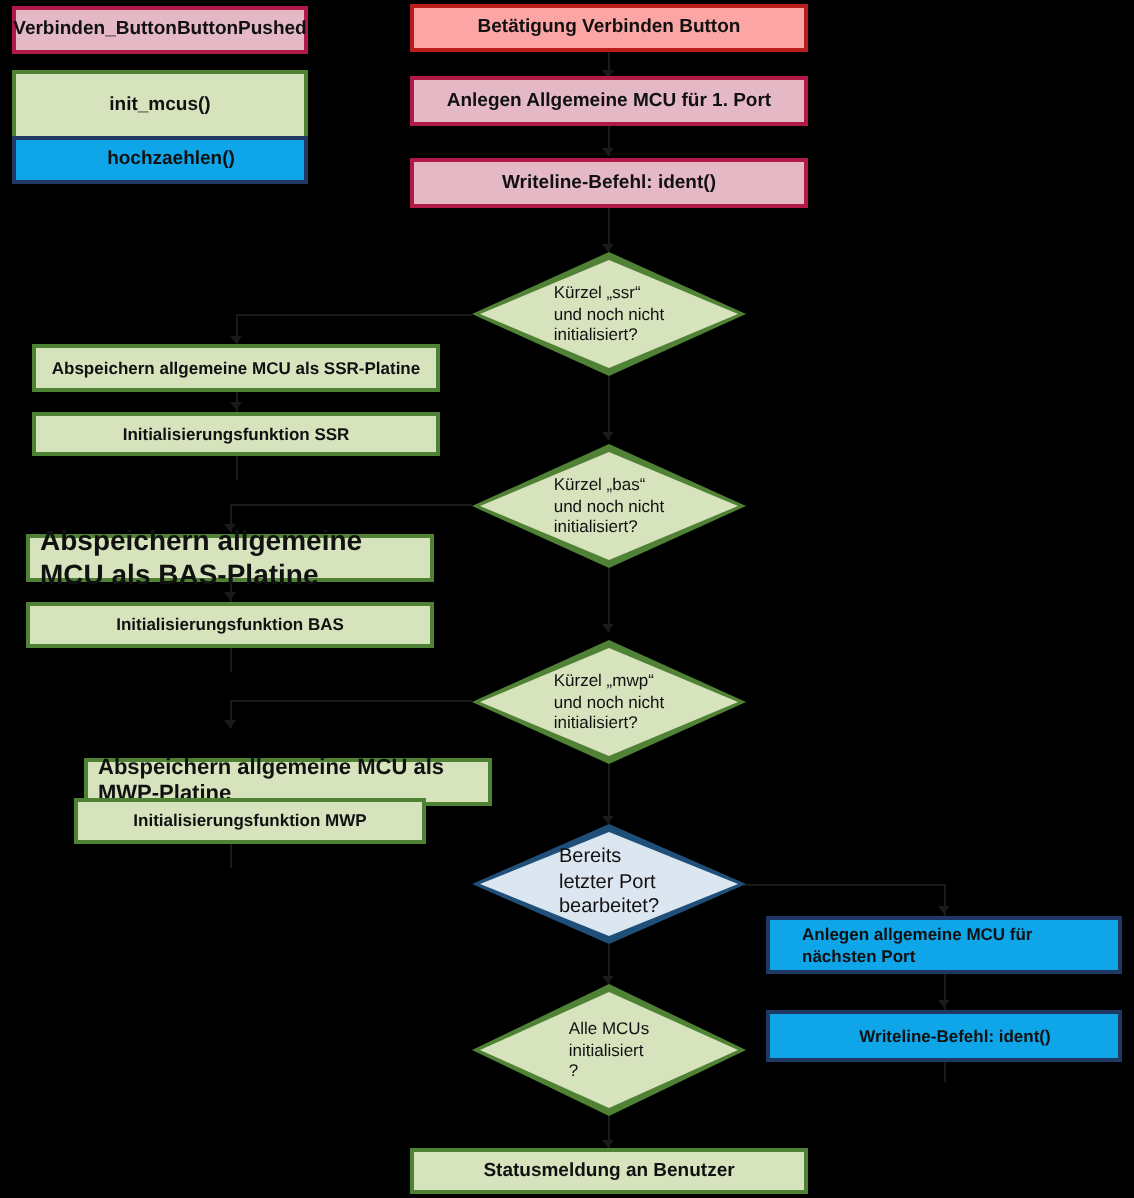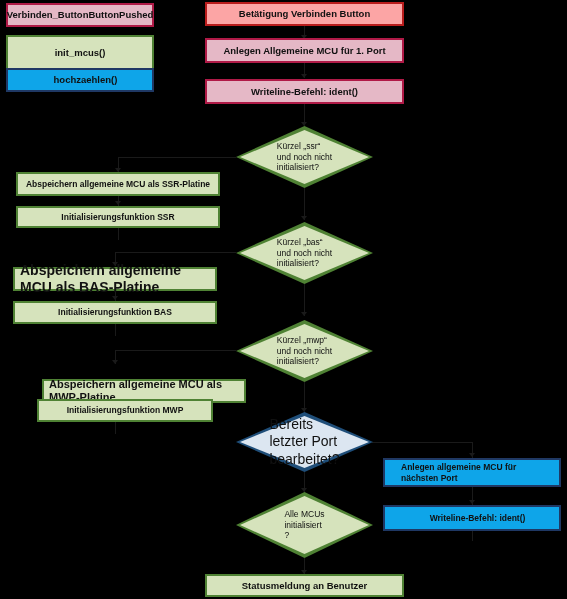--- a/index.html
+++ b/index.html
@@ -177,21 +177,21 @@
   </div>
 
   <div class="diamond green" style="left:236px; top:320px; width:137px; height:62px; font-size:8.5px;">
     <span class="dm-shape"></span>
     <span class="dm-inner"></span>
     <span class="dm-label">Kürzel „mwp“
 und noch nicht
 initialisiert?</span>
   </div>
 
-  <div class="diamond blue" style="left:236px; top:412px; width:137px; height:60px; font-size:14px;">
+  <div class="diamond blue" style="left:236px; top:412px; width:137px; height:60px; font-size:10px;">
     <span class="dm-shape"></span>
     <span class="dm-inner"></span>
     <span class="dm-label">Bereits
 letzter Port
 bearbeitet?</span>
   </div>
 
   <div class="diamond green" style="left:236px; top:492px; width:137px; height:66px; font-size:8.5px;">
     <span class="dm-shape"></span>
     <span class="dm-inner"></span>

